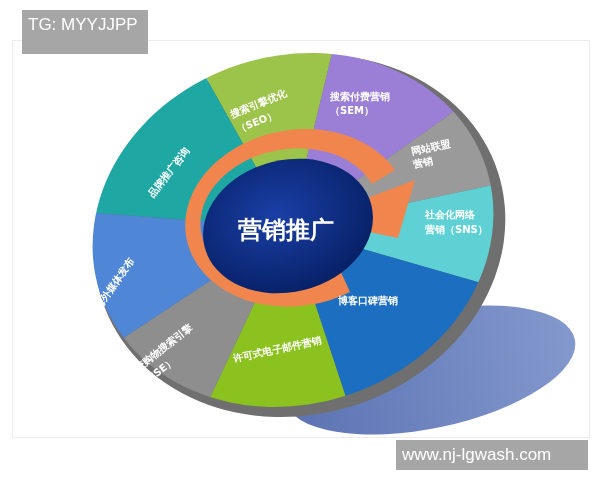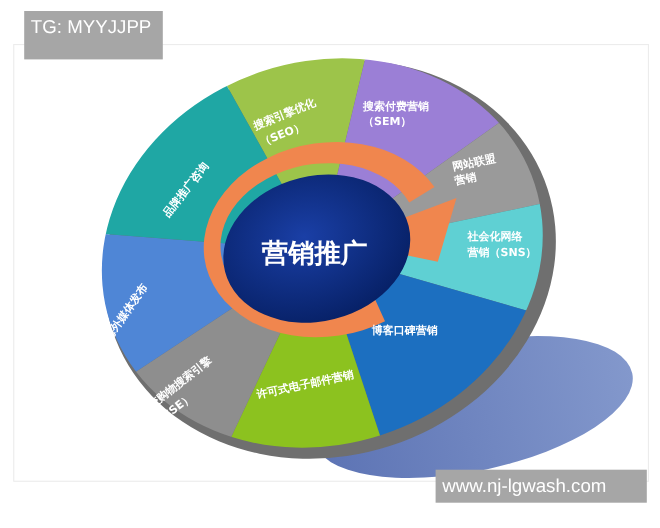--- a/index.html
+++ b/index.html
@@ -12,21 +12,21 @@
     position: absolute; left: 12px; top: 40px; width: 578px; height: 398px;
     border: 1px solid #ececec; background: #ffffff; box-sizing: border-box;
   }
   .tag-badge {
     position: absolute; left: 10px; top: 10px; height: 44px;
     background: #a6a6a6; color: #ffffff;
     font-family: "Liberation Sans", sans-serif; font-size: 17px;
     line-height: 30px; padding: 0 10px 0 6px; z-index: 5; margin-left: 12px;
   }
   .site-badge {
-    position: absolute; left: 396px; top: 427px; width: 192px; height: 30px;
+    position: absolute; left: 396px; top: 440px; width: 192px; height: 30px;
     background: #a6a6a6; color: #ffffff;
     font-family: "Liberation Sans", sans-serif; font-size: 17px;
     line-height: 30px; padding-left: 6px; box-sizing: border-box; z-index: 5;
   }
   svg.diagram { position: absolute; left: 0; top: 0; }
   .seg-label {
     font-family: "DejaVu Sans", sans-serif; font-weight: bold;
     font-size: 10px; fill: #ffffff;
   }
   .center-label {

